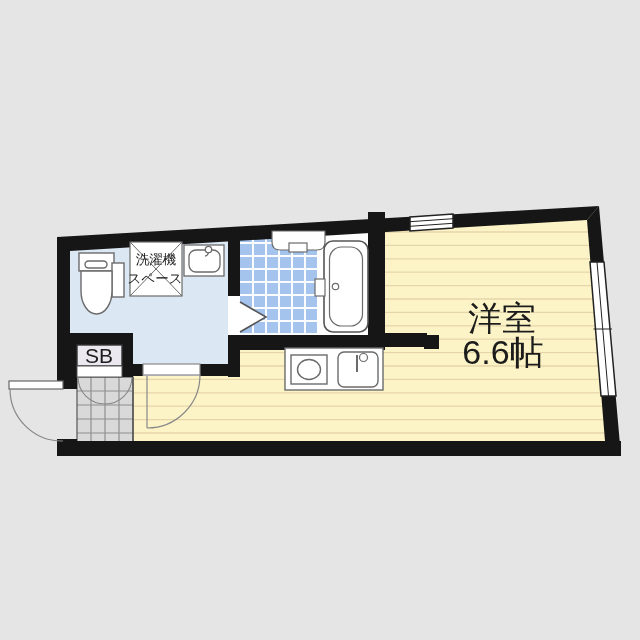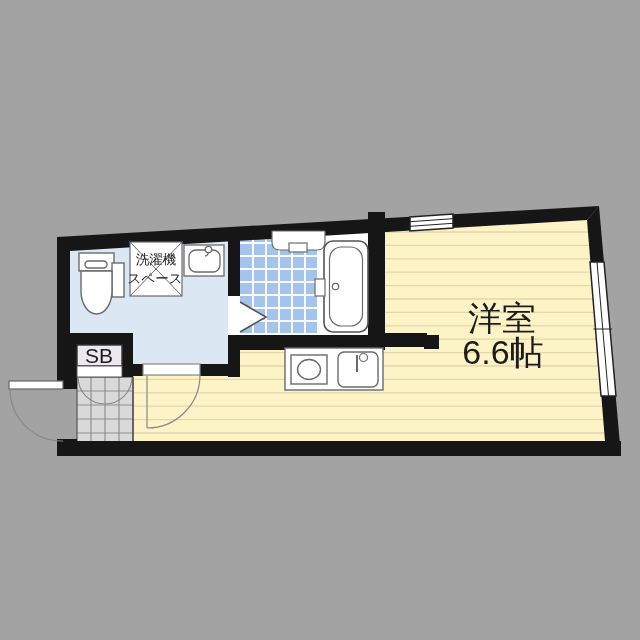--- a/index.html
+++ b/index.html
@@ -1,16 +1,16 @@
 <!DOCTYPE html>
 <html><head>
 <meta charset="utf-8">
 <style>
   html,body{margin:0;padding:0;background:#ffffff;}
-  .stage{position:relative;width:640px;height:640px;background:#a3a3a3;overflow:hidden;
+  .stage{position:relative;width:640px;height:640px;background:#e5e5e5;overflow:hidden;
          font-family:"Liberation Sans", sans-serif;}
   svg{display:block;}
   text{font-family:"Liberation Sans", sans-serif;}
   .room-label{font-weight:400;}
 </style>
 </head>
 <body>
 
 <div class="stage">
 <svg width="640" height="640" viewBox="0 0 640 640">

